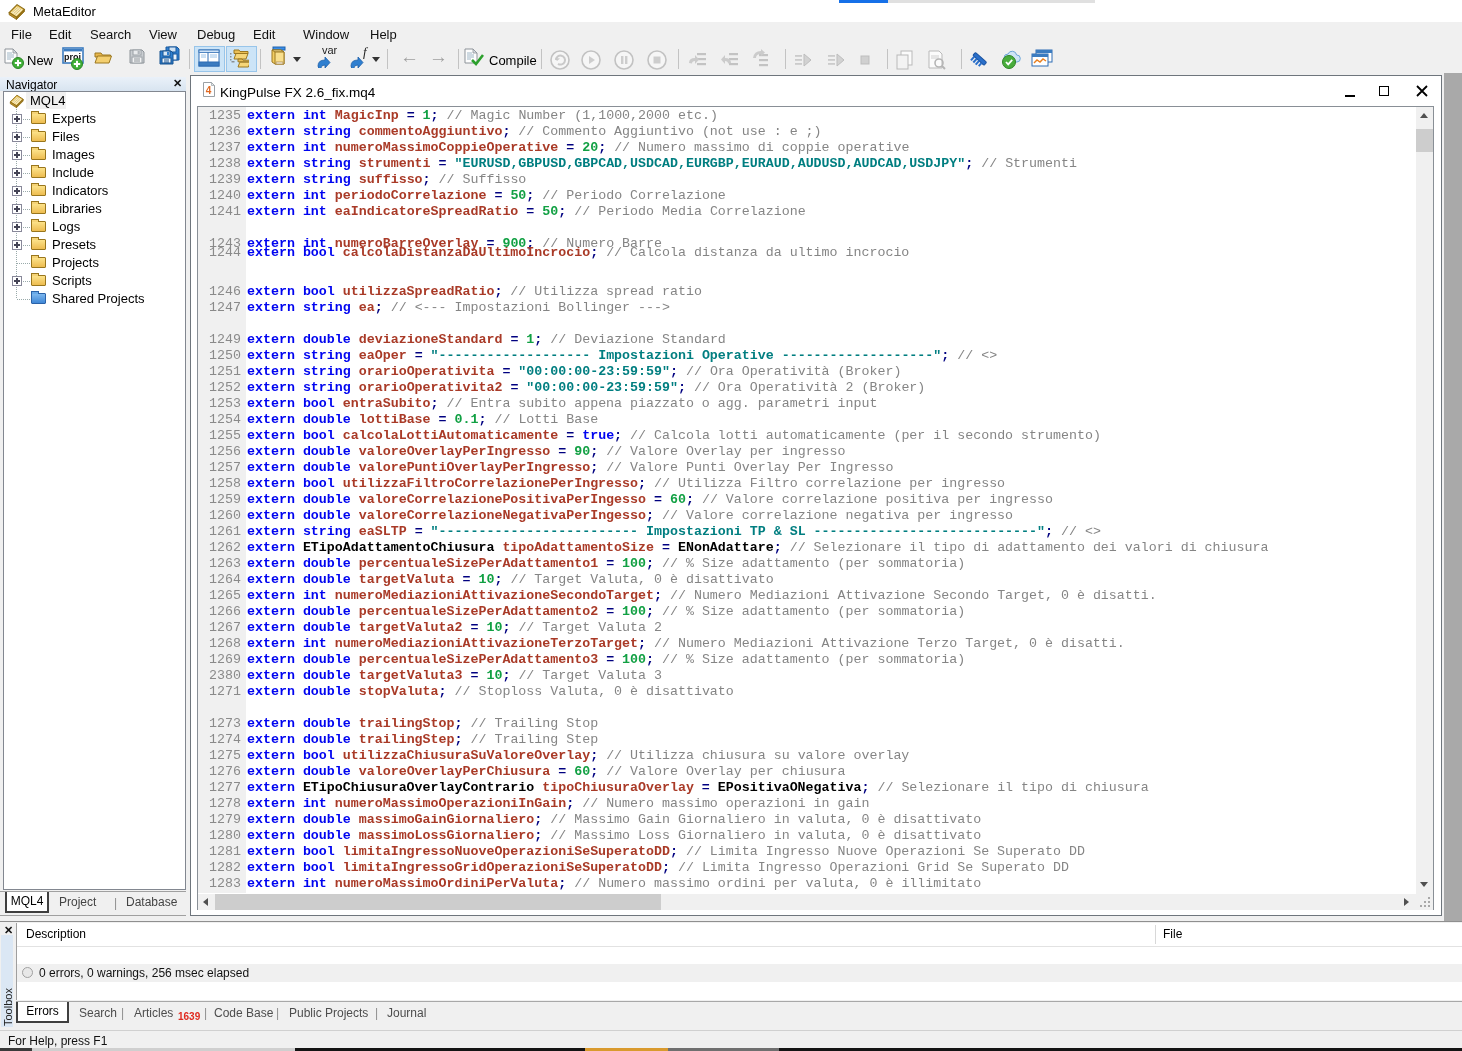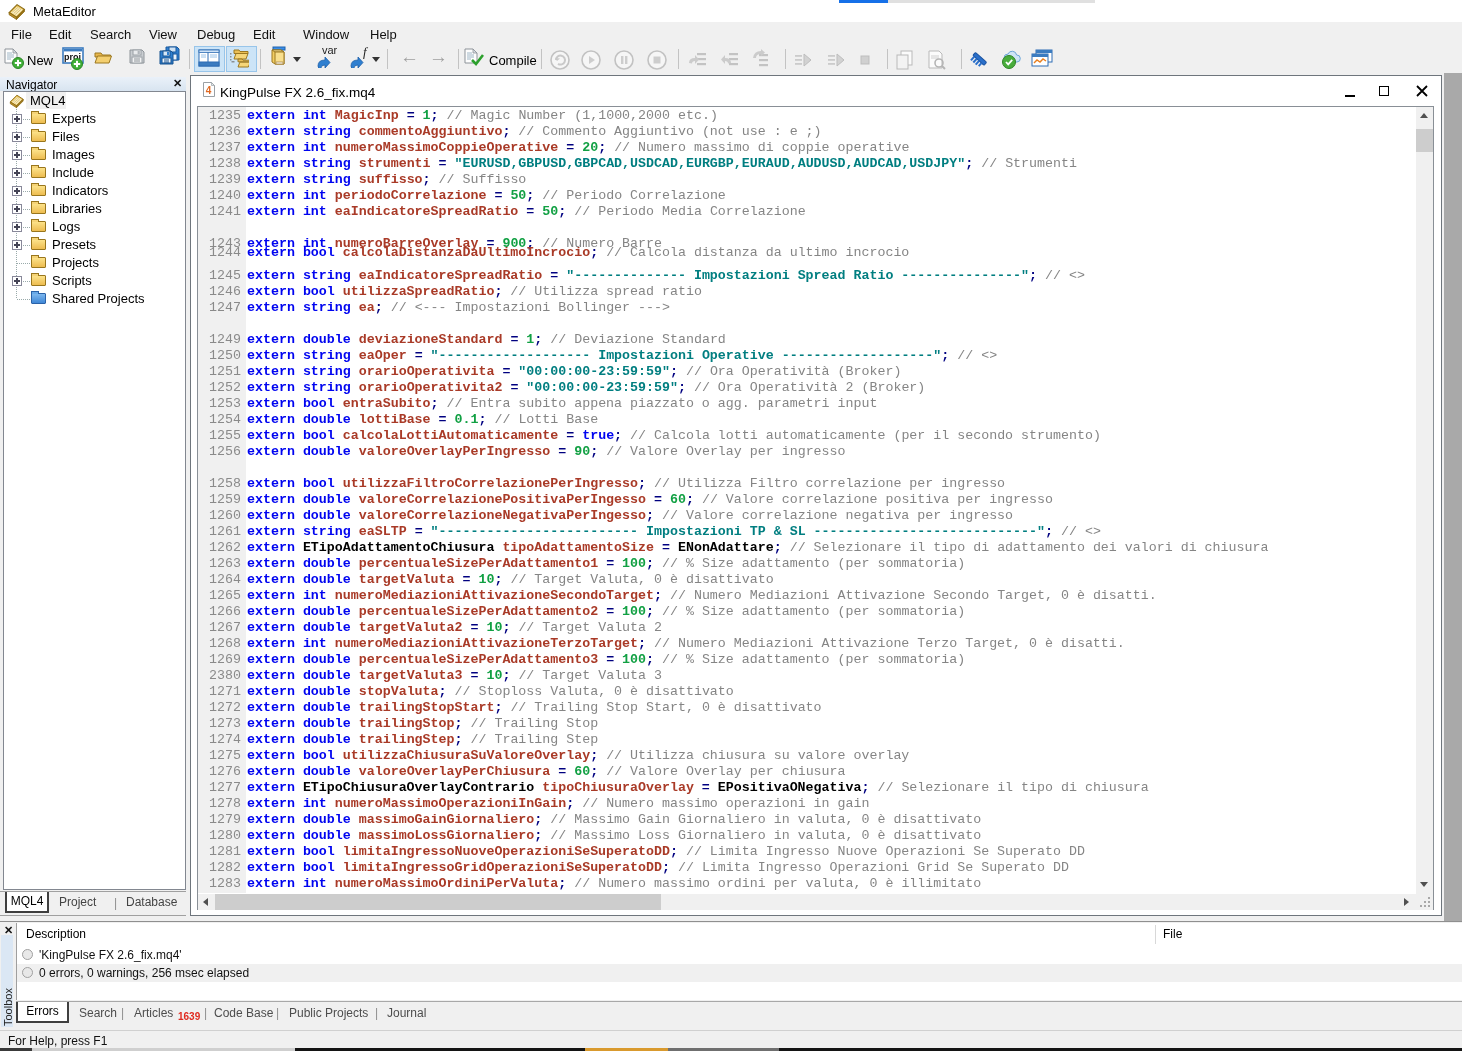--- a/index.html
+++ b/index.html
@@ -402,46 +402,45 @@
 <div id="codewrap" style="position:absolute;left:0;top:0;width:1218px;height:787px;overflow:hidden">
 <div class="cl" style="top:1px"><span class="ln">1235</span><span class="cd"><span class="k">extern</span> <span class="k">int</span> <span class="i">MagicInp</span> <span class="p">=</span> <span class="n">1</span><span class="p">;</span> <span class="c">// Magic Number (1,1000,2000 etc.)</span></span></div>
 <div class="cl" style="top:17px"><span class="ln">1236</span><span class="cd"><span class="k">extern</span> <span class="k">string</span> <span class="i">commentoAggiuntivo</span><span class="p">;</span> <span class="c">// Commento Aggiuntivo (not use : e ;)</span></span></div>
 <div class="cl" style="top:33px"><span class="ln">1237</span><span class="cd"><span class="k">extern</span> <span class="k">int</span> <span class="i">numeroMassimoCoppieOperative</span> <span class="p">=</span> <span class="n">20</span><span class="p">;</span> <span class="c">// Numero massimo di coppie operative</span></span></div>
 <div class="cl" style="top:49px"><span class="ln">1238</span><span class="cd"><span class="k">extern</span> <span class="k">string</span> <span class="i">strumenti</span> <span class="p">=</span> <span class="t">"EURUSD,GBPUSD,GBPCAD,USDCAD,EURGBP,EURAUD,AUDUSD,AUDCAD,USDJPY"</span><span class="p">;</span> <span class="c">// Strumenti</span></span></div>
 <div class="cl" style="top:65px"><span class="ln">1239</span><span class="cd"><span class="k">extern</span> <span class="k">string</span> <span class="i">suffisso</span><span class="p">;</span> <span class="c">// Suffisso</span></span></div>
 <div class="cl" style="top:81px"><span class="ln">1240</span><span class="cd"><span class="k">extern</span> <span class="k">int</span> <span class="i">periodoCorrelazione</span> <span class="p">=</span> <span class="n">50</span><span class="p">;</span> <span class="c">// Periodo Correlazione</span></span></div>
 <div class="cl" style="top:97px"><span class="ln">1241</span><span class="cd"><span class="k">extern</span> <span class="k">int</span> <span class="i">eaIndicatoreSpreadRatio</span> <span class="p">=</span> <span class="n">50</span><span class="p">;</span> <span class="c">// Periodo Media Correlazione</span></span></div>
 <div class="cl" style="top:129px"><span class="ln">1243</span><span class="cd"><span class="k">extern</span> <span class="k">int</span> <span class="i">numeroBarreOverlay</span> <span class="p">=</span> <span class="n">900</span><span class="p">;</span> <span class="c">// Numero Barre</span></span></div>
 <div class="cl" style="top:138px"><span class="ln">1244</span><span class="cd"><span class="k">extern</span> <span class="k">bool</span> <span class="i">calcolaDistanzaDaUltimoIncrocio</span><span class="p">;</span> <span class="c">// Calcola distanza da ultimo incrocio</span></span></div>
-<div class="cl" style="top:161px"><span class="ln">1245</span><span class="cd"><span class="k">extern</span> <span class="k">string</span> <span class="i">eaIndicatoreSpreadRatio</span> <span class="p">=</span> <span class="t">"-------------- Impostazioni Spread Ratio ---------------"</span><span class="p">;</span> <span class="c">// &lt;&gt;</span></span></div>
 <div class="cl" style="top:177px"><span class="ln">1246</span><span class="cd"><span class="k">extern</span> <span class="k">bool</span> <span class="i">utilizzaSpreadRatio</span><span class="p">;</span> <span class="c">// Utilizza spread ratio</span></span></div>
 <div class="cl" style="top:193px"><span class="ln">1247</span><span class="cd"><span class="k">extern</span> <span class="k">string</span> <span class="i">ea</span><span class="p">;</span> <span class="c">// &lt;--- Impostazioni Bollinger ---&gt;</span></span></div>
 <div class="cl" style="top:225px"><span class="ln">1249</span><span class="cd"><span class="k">extern</span> <span class="k">double</span> <span class="i">deviazioneStandard</span> <span class="p">=</span> <span class="n">1</span><span class="p">;</span> <span class="c">// Deviazione Standard</span></span></div>
 <div class="cl" style="top:241px"><span class="ln">1250</span><span class="cd"><span class="k">extern</span> <span class="k">string</span> <span class="i">eaOper</span> <span class="p">=</span> <span class="t">"------------------- Impostazioni Operative -------------------"</span><span class="p">;</span> <span class="c">// &lt;&gt;</span></span></div>
 <div class="cl" style="top:257px"><span class="ln">1251</span><span class="cd"><span class="k">extern</span> <span class="k">string</span> <span class="i">orarioOperativita</span> <span class="p">=</span> <span class="t">"00:00:00-23:59:59"</span><span class="p">;</span> <span class="c">// Ora Operatività (Broker)</span></span></div>
 <div class="cl" style="top:273px"><span class="ln">1252</span><span class="cd"><span class="k">extern</span> <span class="k">string</span> <span class="i">orarioOperativita2</span> <span class="p">=</span> <span class="t">"00:00:00-23:59:59"</span><span class="p">;</span> <span class="c">// Ora Operatività 2 (Broker)</span></span></div>
 <div class="cl" style="top:289px"><span class="ln">1253</span><span class="cd"><span class="k">extern</span> <span class="k">bool</span> <span class="i">entraSubito</span><span class="p">;</span> <span class="c">// Entra subito appena piazzato o agg. parametri input</span></span></div>
 <div class="cl" style="top:305px"><span class="ln">1254</span><span class="cd"><span class="k">extern</span> <span class="k">double</span> <span class="i">lottiBase</span> <span class="p">=</span> <span class="n">0.1</span><span class="p">;</span> <span class="c">// Lotti Base</span></span></div>
 <div class="cl" style="top:321px"><span class="ln">1255</span><span class="cd"><span class="k">extern</span> <span class="k">bool</span> <span class="i">calcolaLottiAutomaticamente</span> <span class="p">=</span> <span class="k">true</span><span class="p">;</span> <span class="c">// Calcola lotti automaticamente (per il secondo strumento)</span></span></div>
 <div class="cl" style="top:337px"><span class="ln">1256</span><span class="cd"><span class="k">extern</span> <span class="k">double</span> <span class="i">valoreOverlayPerIngresso</span> <span class="p">=</span> <span class="n">90</span><span class="p">;</span> <span class="c">// Valore Overlay per ingresso</span></span></div>
+<div class="cl" style="top:353px"><span class="ln">1257</span><span class="cd"><span class="k">extern</span> <span class="k">double</span> <span class="i">valorePuntiOverlayPerIngresso</span><span class="p">;</span> <span class="c">// Valore Punti Overlay Per Ingresso</span></span></div>
 <div class="cl" style="top:369px"><span class="ln">1258</span><span class="cd"><span class="k">extern</span> <span class="k">bool</span> <span class="i">utilizzaFiltroCorrelazionePerIngresso</span><span class="p">;</span> <span class="c">// Utilizza Filtro correlazione per ingresso</span></span></div>
 <div class="cl" style="top:385px"><span class="ln">1259</span><span class="cd"><span class="k">extern</span> <span class="k">double</span> <span class="i">valoreCorrelazionePositivaPerIngesso</span> <span class="p">=</span> <span class="n">60</span><span class="p">;</span> <span class="c">// Valore correlazione positiva per ingresso</span></span></div>
 <div class="cl" style="top:401px"><span class="ln">1260</span><span class="cd"><span class="k">extern</span> <span class="k">double</span> <span class="i">valoreCorrelazioneNegativaPerIngesso</span><span class="p">;</span> <span class="c">// Valore correlazione negativa per ingresso</span></span></div>
 <div class="cl" style="top:417px"><span class="ln">1261</span><span class="cd"><span class="k">extern</span> <span class="k">string</span> <span class="i">eaSLTP</span> <span class="p">=</span> <span class="t">"------------------------- Impostazioni TP &amp; SL ----------------------------"</span><span class="p">;</span> <span class="c">// &lt;&gt;</span></span></div>
 <div class="cl" style="top:433px"><span class="ln">1262</span><span class="cd"><span class="k">extern</span> <span class="b">ETipoAdattamentoChiusura</span> <span class="i">tipoAdattamentoSize</span> <span class="p">=</span> <span class="b">ENonAdattare</span><span class="p">;</span> <span class="c">// Selezionare il tipo di adattamento dei valori di chiusura</span></span></div>
 <div class="cl" style="top:449px"><span class="ln">1263</span><span class="cd"><span class="k">extern</span> <span class="k">double</span> <span class="i">percentualeSizePerAdattamento1</span> <span class="p">=</span> <span class="n">100</span><span class="p">;</span> <span class="c">// % Size adattamento (per sommatoria)</span></span></div>
 <div class="cl" style="top:465px"><span class="ln">1264</span><span class="cd"><span class="k">extern</span> <span class="k">double</span> <span class="i">targetValuta</span> <span class="p">=</span> <span class="n">10</span><span class="p">;</span> <span class="c">// Target Valuta, 0 è disattivato</span></span></div>
 <div class="cl" style="top:481px"><span class="ln">1265</span><span class="cd"><span class="k">extern</span> <span class="k">int</span> <span class="i">numeroMediazioniAttivazioneSecondoTarget</span><span class="p">;</span> <span class="c">// Numero Mediazioni Attivazione Secondo Target, 0 è disatti.</span></span></div>
 <div class="cl" style="top:497px"><span class="ln">1266</span><span class="cd"><span class="k">extern</span> <span class="k">double</span> <span class="i">percentualeSizePerAdattamento2</span> <span class="p">=</span> <span class="n">100</span><span class="p">;</span> <span class="c">// % Size adattamento (per sommatoria)</span></span></div>
 <div class="cl" style="top:513px"><span class="ln">1267</span><span class="cd"><span class="k">extern</span> <span class="k">double</span> <span class="i">targetValuta2</span> <span class="p">=</span> <span class="n">10</span><span class="p">;</span> <span class="c">// Target Valuta 2</span></span></div>
 <div class="cl" style="top:529px"><span class="ln">1268</span><span class="cd"><span class="k">extern</span> <span class="k">int</span> <span class="i">numeroMediazioniAttivazioneTerzoTarget</span><span class="p">;</span> <span class="c">// Numero Mediazioni Attivazione Terzo Target, 0 è disatti.</span></span></div>
 <div class="cl" style="top:545px"><span class="ln">1269</span><span class="cd"><span class="k">extern</span> <span class="k">double</span> <span class="i">percentualeSizePerAdattamento3</span> <span class="p">=</span> <span class="n">100</span><span class="p">;</span> <span class="c">// % Size adattamento (per sommatoria)</span></span></div>
 <div class="cl" style="top:561px"><span class="ln">2380</span><span class="cd"><span class="k">extern</span> <span class="k">double</span> <span class="i">targetValuta3</span> <span class="p">=</span> <span class="n">10</span><span class="p">;</span> <span class="c">// Target Valuta 3</span></span></div>
 <div class="cl" style="top:577px"><span class="ln">1271</span><span class="cd"><span class="k">extern</span> <span class="k">double</span> <span class="i">stopValuta</span><span class="p">;</span> <span class="c">// Stoploss Valuta, 0 è disattivato</span></span></div>
-<div class="cl" style="top:593px"><span class="ln">1272</span><span class="cd"><span class="k">extern</span> <span class="k">double</span> <span class="i">trailingStopStart</span><span class="p">;</span> <span class="c">// Trailing Stop Start, 0 è disattivato</span></span></div>
 <div class="cl" style="top:609px"><span class="ln">1273</span><span class="cd"><span class="k">extern</span> <span class="k">double</span> <span class="i">trailingStop</span><span class="p">;</span> <span class="c">// Trailing Stop</span></span></div>
 <div class="cl" style="top:625px"><span class="ln">1274</span><span class="cd"><span class="k">extern</span> <span class="k">double</span> <span class="i">trailingStep</span><span class="p">;</span> <span class="c">// Trailing Step</span></span></div>
 <div class="cl" style="top:641px"><span class="ln">1275</span><span class="cd"><span class="k">extern</span> <span class="k">bool</span> <span class="i">utilizzaChiusuraSuValoreOverlay</span><span class="p">;</span> <span class="c">// Utilizza chiusura su valore overlay</span></span></div>
 <div class="cl" style="top:657px"><span class="ln">1276</span><span class="cd"><span class="k">extern</span> <span class="k">double</span> <span class="i">valoreOverlayPerChiusura</span> <span class="p">=</span> <span class="n">60</span><span class="p">;</span> <span class="c">// Valore Overlay per chiusura</span></span></div>
 <div class="cl" style="top:673px"><span class="ln">1277</span><span class="cd"><span class="k">extern</span> <span class="b">ETipoChiusuraOverlayContrario</span> <span class="i">tipoChiusuraOverlay</span> <span class="p">=</span> <span class="b">EPositivaONegativa</span><span class="p">;</span> <span class="c">// Selezionare il tipo di chiusura</span></span></div>
 <div class="cl" style="top:689px"><span class="ln">1278</span><span class="cd"><span class="k">extern</span> <span class="k">int</span> <span class="i">numeroMassimoOperazioniInGain</span><span class="p">;</span> <span class="c">// Numero massimo operazioni in gain</span></span></div>
 <div class="cl" style="top:705px"><span class="ln">1279</span><span class="cd"><span class="k">extern</span> <span class="k">double</span> <span class="i">massimoGainGiornaliero</span><span class="p">;</span> <span class="c">// Massimo Gain Giornaliero in valuta, 0 è disattivato</span></span></div>
 <div class="cl" style="top:721px"><span class="ln">1280</span><span class="cd"><span class="k">extern</span> <span class="k">double</span> <span class="i">massimoLossGiornaliero</span><span class="p">;</span> <span class="c">// Massimo Loss Giornaliero in valuta, 0 è disattivato</span></span></div>
 <div class="cl" style="top:737px"><span class="ln">1281</span><span class="cd"><span class="k">extern</span> <span class="k">bool</span> <span class="i">limitaIngressoNuoveOperazioniSeSuperatoDD</span><span class="p">;</span> <span class="c">// Limita Ingresso Nuove Operazioni Se Superato DD</span></span></div>
 <div class="cl" style="top:753px"><span class="ln">1282</span><span class="cd"><span class="k">extern</span> <span class="k">bool</span> <span class="i">limitaIngressoGridOperazioniSeSuperatoDD</span><span class="p">;</span> <span class="c">// Limita Ingresso Operazioni Grid Se Superato DD</span></span></div>
@@ -466,24 +465,20 @@
 <div class="closex" style="left:4px;top:2px">✕</div>
 <div id="tbstrip">
       <div class="rot">Toolbox</div>
     </div>
 <div id="tbcontent">
  <div id="tbhead">
         <span style="position:absolute;left:9px;top:4px">Description</span>
    <span style="position:absolute;left:1146px;top:4px">File</span>
    <div style="position:absolute;left:1138px;top:2px;width:1px;height:19px;background:#d8d8d8"></div>
       </div>
- <div id="row1">
-        <div class="rico"></div>
-        <span style="position:absolute;left:22px;top:2px">'KingPulse FX 2.6_fix.mq4'</span>
-      </div>
  <div id="row2">
         <div class="rico"></div>
         <span style="position:absolute;left:22px;top:2px">0 errors, 0 warnings, 256 msec elapsed</span>
       </div>
 </div>
 <div id="tbtabs">
  <div id="errtab">Errors</div>
  <span class="btl" style="left:63px">Search</span>
  <span class="bdiv" style="left:105px">|</span>
  <span class="btl" style="left:118px">Articles</span>

